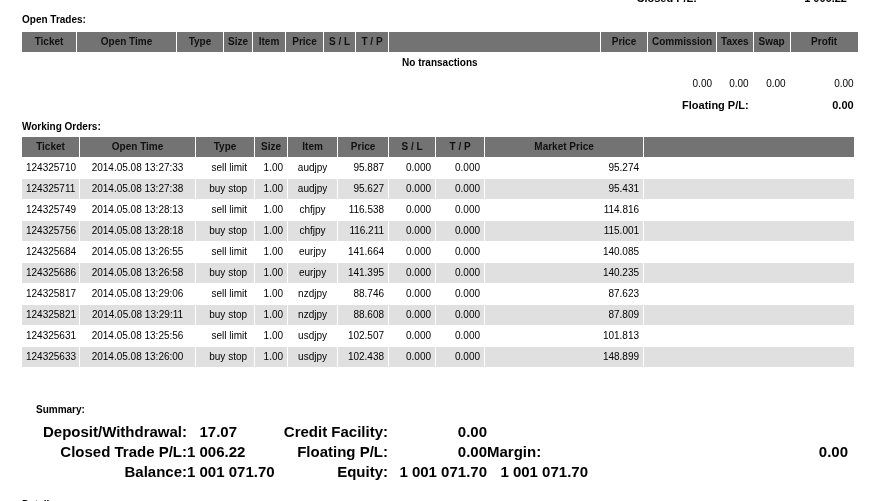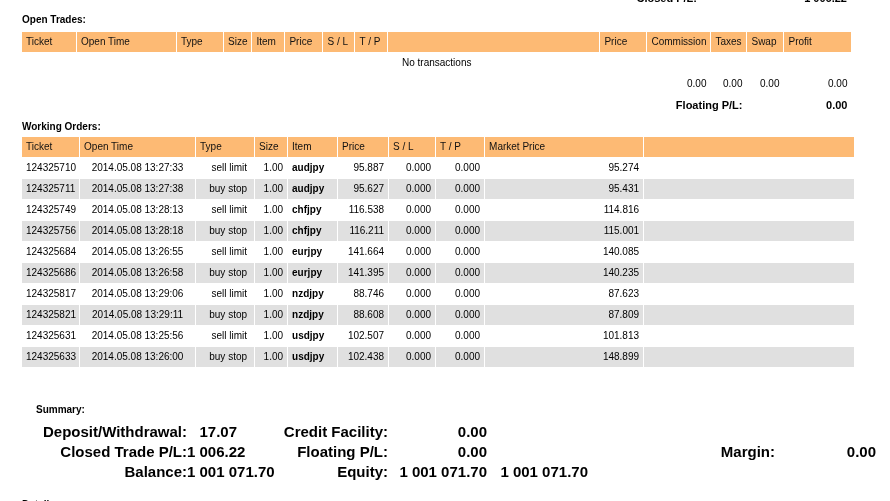--- a/index.html
+++ b/index.html
@@ -10,44 +10,44 @@
   }
   .abs{position:absolute;}
   .heading{font-weight:bold;font-size:10px;line-height:14px;white-space:nowrap;}
 
   
   table{border-collapse:separate;border-spacing:1px;table-layout:fixed;}
   td,th{
     padding:3px 4px;font-size:10px;line-height:14px;height:14px;
     white-space:nowrap;overflow:visible;
   }
-  th{background:#fdba74;font-weight:normal;text-align:left;color:#111;}
+  th{background:#737373;font-weight:bold;text-align:center;color:#111;}
   .num{text-align:right;}
-  .ctr{text-align:center;}
+  .ctr{text-align:center;font-weight:bold;}
   .bold{font-weight:bold;}
 
   
   .wo tbody tr:nth-child(even) td{background:#E0E0E0;}
   .wo tbody td:nth-child(1){text-align:left;padding-right:3px;}
   .wo tbody td:nth-child(2){text-align:center;}
   .wo tbody td:nth-child(3){text-align:right;padding-right:7px;}
   .wo tbody td:nth-child(4){text-align:right;}
-  .wo tbody td:nth-child(5){text-align:left;font-weight:bold;}
+  .wo tbody td:nth-child(5){text-align:center;}
   .wo tbody td:nth-child(6),
   .wo tbody td:nth-child(7),
   .wo tbody td:nth-child(8),
   .wo tbody td:nth-child(9){text-align:right;}
 
   
   .srow{display:flex;height:20px;align-items:center;font-size:15px;font-weight:bold;white-space:nowrap;}
   .c1{width:165px;text-align:right;}
   .c2{width:50px;text-align:right;}
   .c3{width:151px;text-align:right;}
   .c4{width:99px;text-align:right;}
-  .c5{width:260px;text-align:right;margin-left:28px;}
+  .c5{width:260px;}
   .c6{width:101px;text-align:right;}
 
   .top-clip{position:absolute;top:0;left:0;width:890px;height:6px;overflow:hidden;}
   .top-clip span{position:absolute;top:-9px;font-size:11px;font-weight:bold;line-height:14px;text-align:right;}
   .tc-label{left:560px;width:137px;}
   .tc-value{left:746px;width:101px;}
   .bottom-clip{position:absolute;top:494px;left:22px;height:7px;overflow:hidden;}
 </style>
 </head>
 <body>

